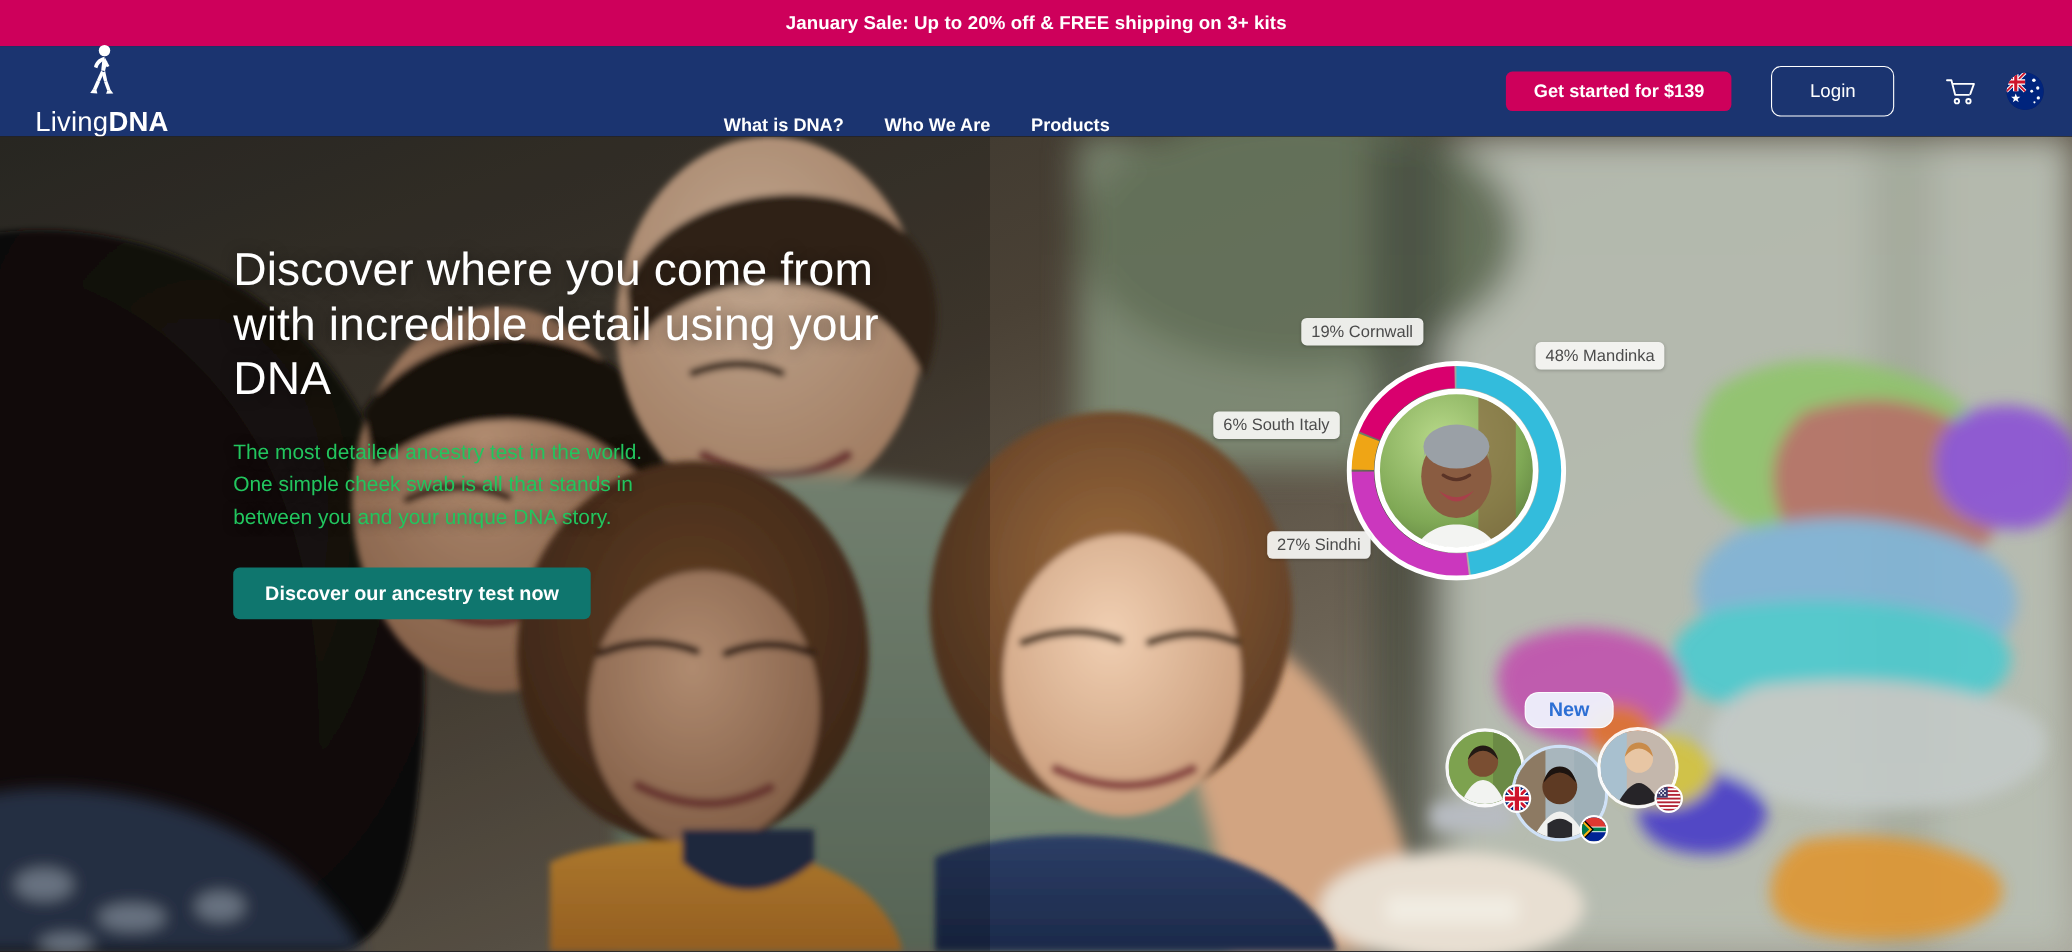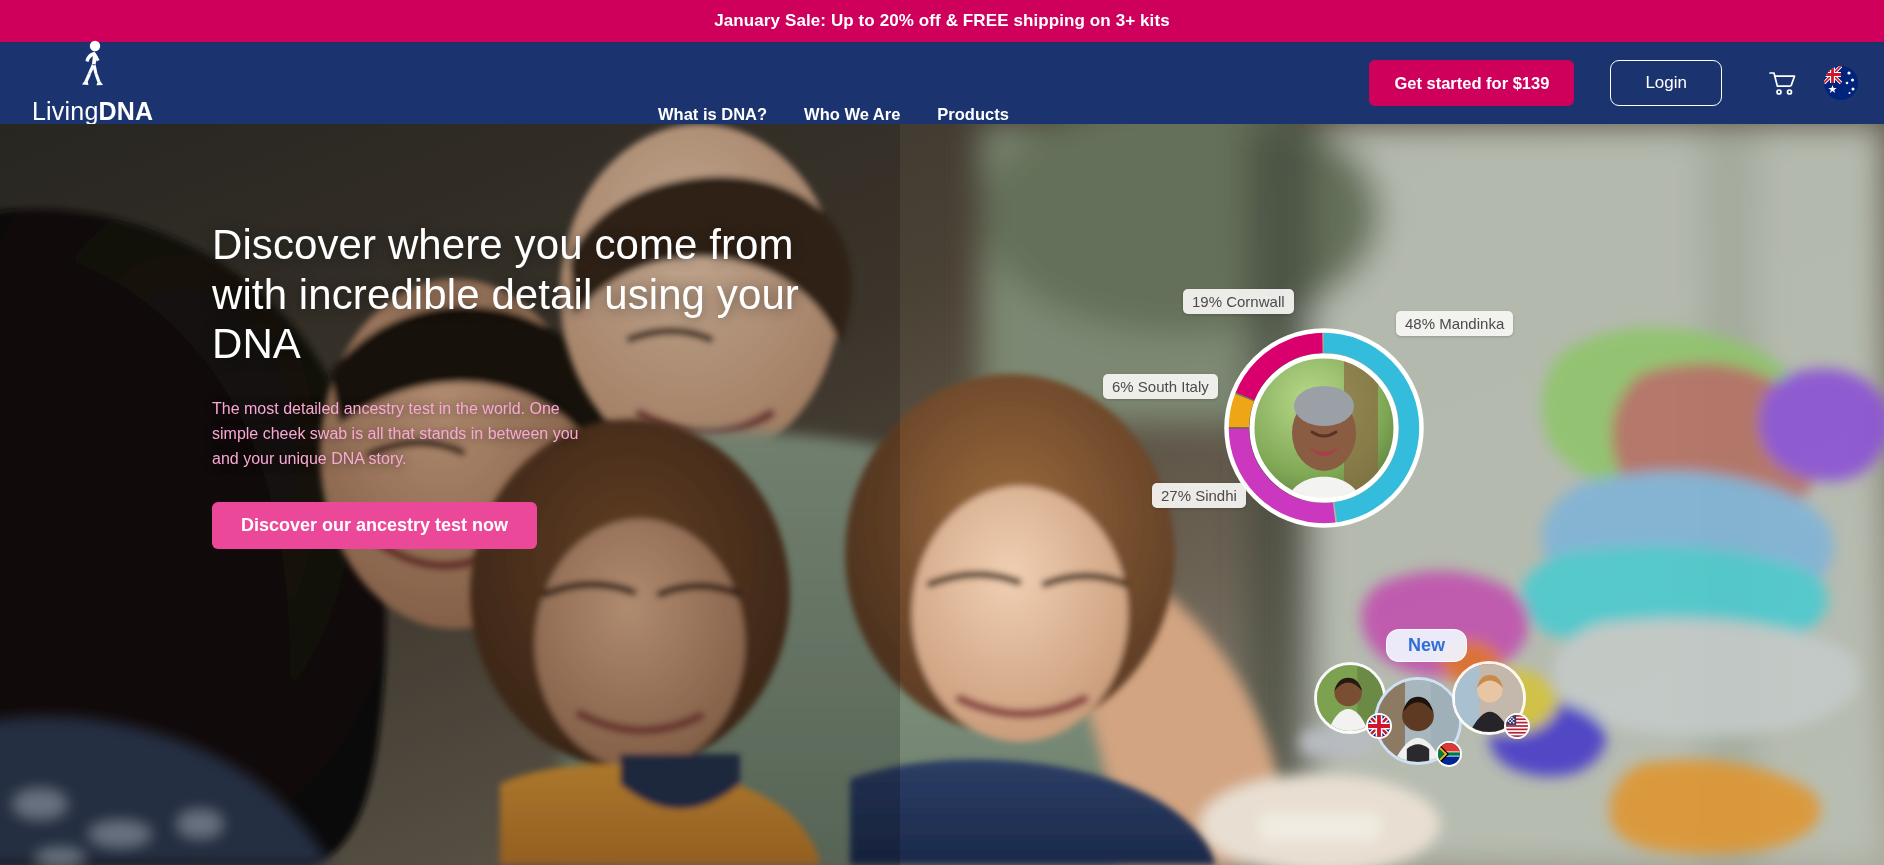--- a/index.html
+++ b/index.html
@@ -42,21 +42,21 @@
     text-decoration:none; cursor:pointer; white-space:nowrap;
   }
 
   .header-right{
     position:absolute; right:26px; top:0; height:82px;
     display:flex; align-items:center; gap:0;
   }
   .btn-cta-header{
     background:#CE005B; color:#fff; border:none;
     font-family:inherit; font-size:16.5px; font-weight:700;
-    padding:0 25px; height:46px; border-radius:6px;
+    padding:0 25px; height:36px; border-radius:6px;
     cursor:pointer; white-space:nowrap;
     margin-right:36px;
   }
   .btn-login{
     background:transparent; color:#fff;
     border:1.4px solid #ffffff; border-radius:9px;
     font-family:inherit; font-size:17px; font-weight:400;
     height:46px; padding:0 34px; cursor:pointer;
     margin-right:44px;
   }
@@ -83,27 +83,27 @@
     position:absolute; left:212px; top:96px;
     width:620px; z-index:6;
   }
   .hero-title{
     color:#ffffff; font-size:42px; font-weight:300;
     line-height:1.18; letter-spacing:.1px;
     text-shadow:0 1px 14px rgba(0,0,0,.45);
     margin-bottom:28px;
   }
   .hero-sub{
-    color:#f9a8d4; font-size:16px; font-weight:400;
+    color:#22c55e; font-size:19px; font-weight:400;
     line-height:1.56; max-width:380px;
     text-shadow:0 1px 10px rgba(0,0,0,.5);
     margin-bottom:30px;
   }
   .btn-hero-cta{
-    background:#ec4899; color:#fff; border:none;
+    background:#0f766e; color:#fff; border:none;
     font-family:inherit; font-size:18px; font-weight:700;
     padding:0 29px; height:47px; border-radius:6px; cursor:pointer;
   }
 
   
   .dna-widget{ position:absolute; left:1224px; top:165px; z-index:5; }
   .donut-wrap{ position:absolute; left:0; top:39px; width:200px; height:200px; }
   .chip{
     position:absolute; background:rgba(246,246,244,.93);
     border-radius:5px; padding:4px 9px;

